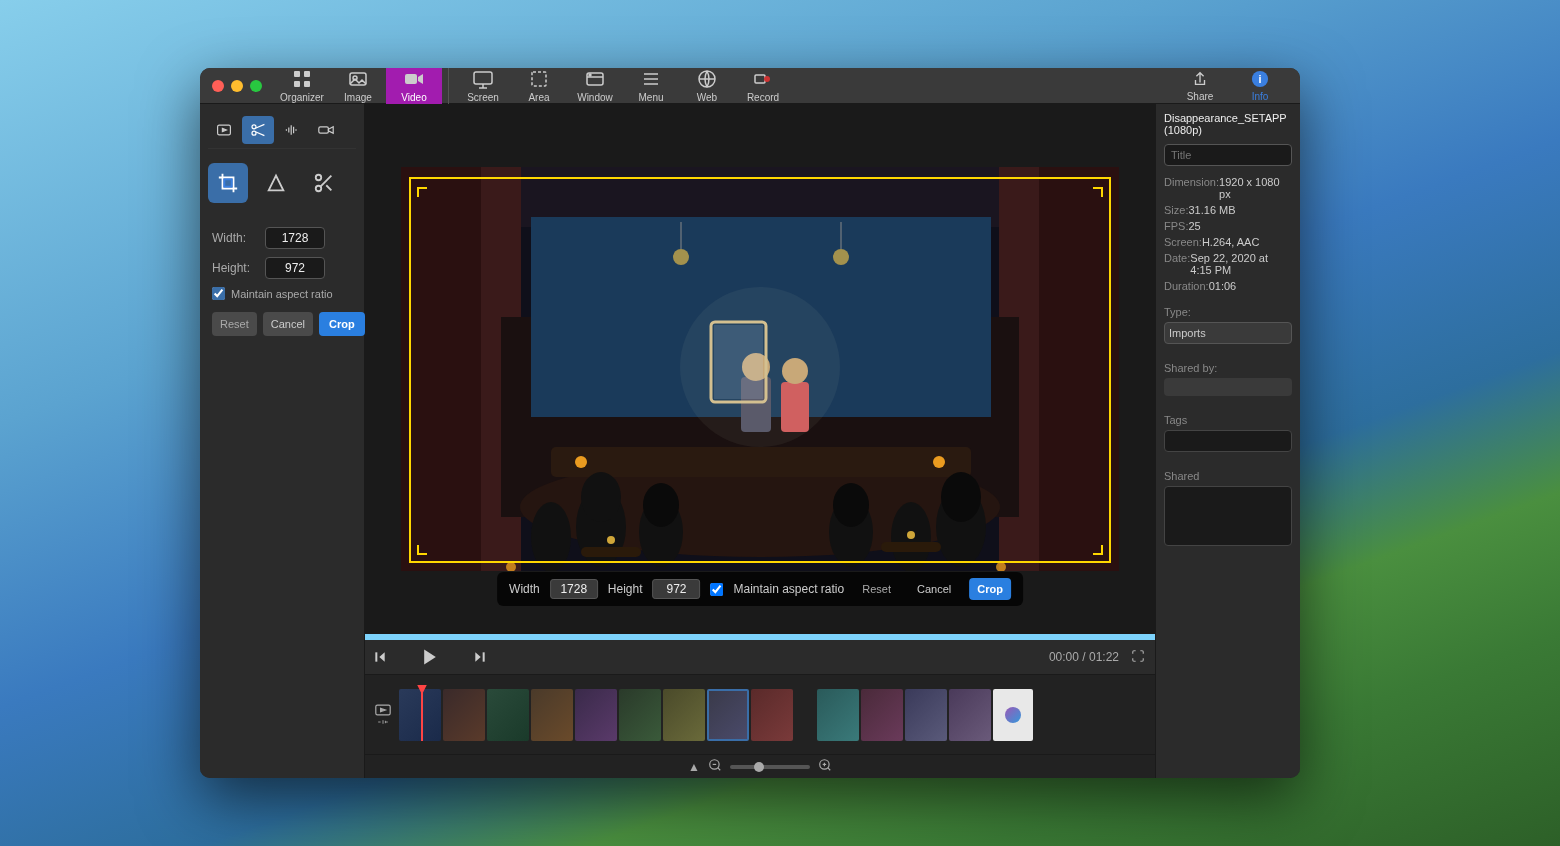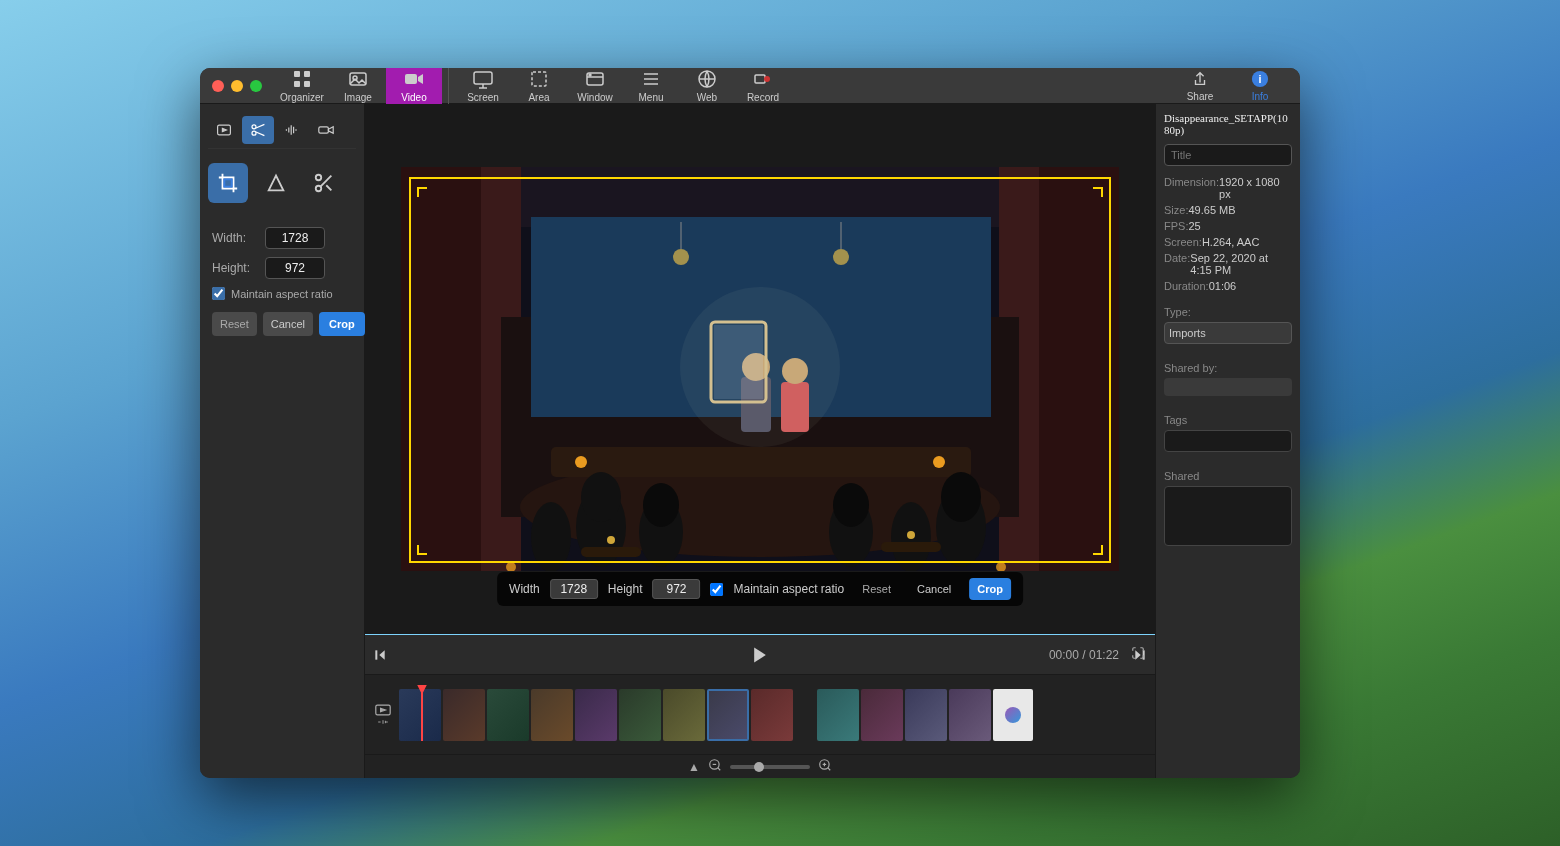--- a/index.html
+++ b/index.html
@@ -345,23 +345,23 @@
       font-size: 11px;
       cursor: pointer;
     }
 
     
     .playback-bar {
       height: 40px;
       background: #2b2b2b;
       display: flex;
       align-items: center;
-      justify-content: space-between;
+      justify-content: flex-start;
       gap: 20px;
-      border-top: 1px solid #7dd3fc;
+      border-top: 6px solid #7dd3fc;
       flex-shrink: 0;
       position: relative;
     }
 
     .playback-btn {
       background: transparent;
       border: none;
       color: #ccc;
       cursor: pointer;
       width: 30px;
@@ -499,21 +499,20 @@
       flex-direction: column;
       padding: 8px;
       overflow-y: auto;
     }
 
     .info-filename {
       font-size: 11px;
       color: #eee;
       margin-bottom: 8px;
       word-break: break-all;
-      font-family: Liberation Serif, serif;
     }
 
     .info-title-field {
       width: 100%;
       height: 22px;
       background: #1a1a1a;
       border: 1px solid #555;
       border-radius: 4px;
       color: #aaa;
       font-size: 11px;
@@ -996,21 +995,21 @@
       <div class="right-sidebar">
         <div class="info-filename">Disappearance_SETAPP(1080p)</div>
         <input class="info-title-field" type="text" placeholder="Title" style="">
 
         <div class="info-row">
           <span class="info-key">Dimension:</span>
           <span class="info-val">1920 x 1080 px</span>
         </div>
         <div class="info-row">
           <span class="info-key">Size:</span>
-          <span class="info-val">49.65 MB</span>
+          <span class="info-val">31.16 MB</span>
         </div>
         <div class="info-row">
           <span class="info-key">FPS:</span>
           <span class="info-val">25</span>
         </div>
         <div class="info-row">
           <span class="info-key">Screen:</span>
           <span class="info-val">H.264, AAC</span>
         </div>
         <div class="info-row">

